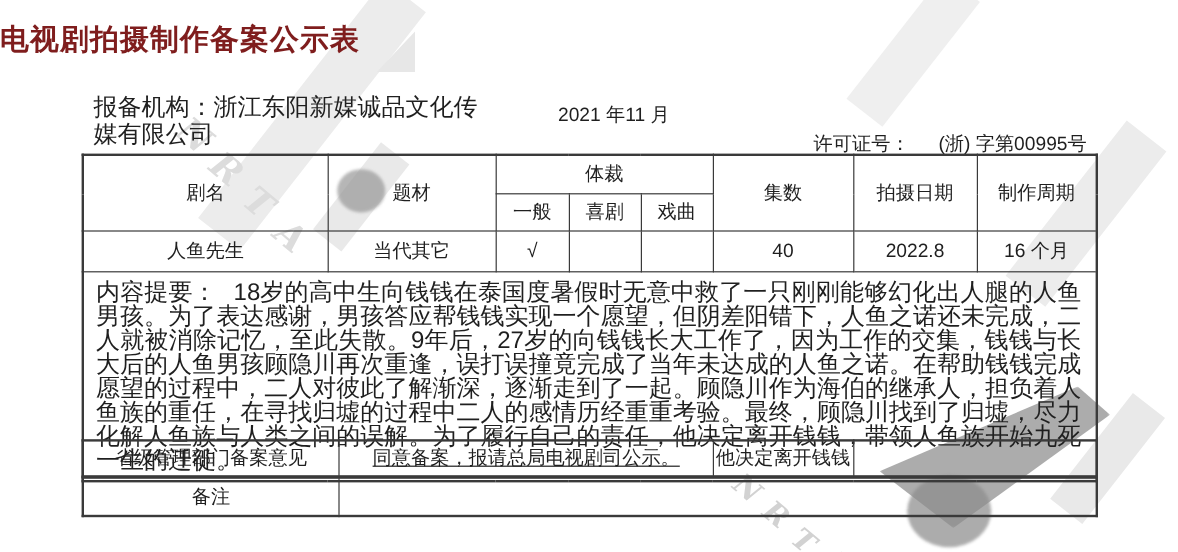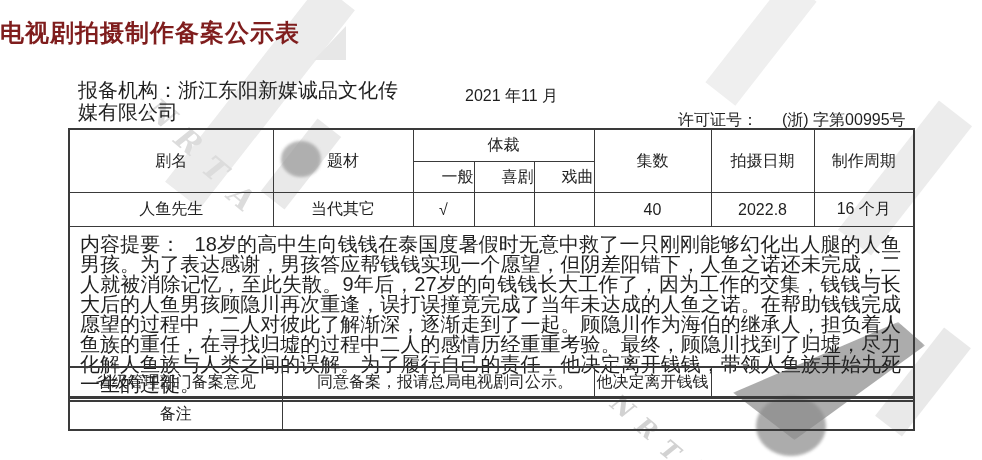--- a/index.html
+++ b/index.html
@@ -34,28 +34,28 @@
   .license{position:absolute;left:678px;top:86px;font-size:16px;margin-top:24px;}
   .license .val{margin-left:24px;}
   table{border-collapse:collapse;position:absolute;left:68px;table-layout:fixed;}
   table{border:2px solid #3a3a3a;}
   td{border:1px solid #3a3a3a;text-align:center;vertical-align:middle;
      font-size:16px;padding:0;background:transparent;overflow:hidden;}
   .tbl-main{top:128px;width:845px;}
   .tbl-opinion{top:366px;width:845px;}
   .tbl-remark{top:397px;width:845px;}
   .r-h1 td{height:31px;}
-  .r-h2 td{height:30px;text-align:right;}
+  .r-h2 td{height:30px;}
   .r-data td{height:33px;}
   .summary-cell{height:138px;text-align:justify;vertical-align:top;
      padding:7px 12px 6px 10px;font-size:20px;line-height:20px;}
   .summary-cell .lbl{padding-right:14px;}
   .r-op td{height:28px;}
   .r-rm td{height:30px;}
-  .cell-left{text-align:center;padding-left:14px;}
+  .cell-left{text-align:left;padding-left:28px;text-decoration:underline;}
 </style>
 </head>
 <body>
 
 <div class="page">
 
   <div class="wm">
     <div class="wm-band b1"></div>
     <div class="wm-band b2"></div>
     <div class="wm-band b3"></div>

